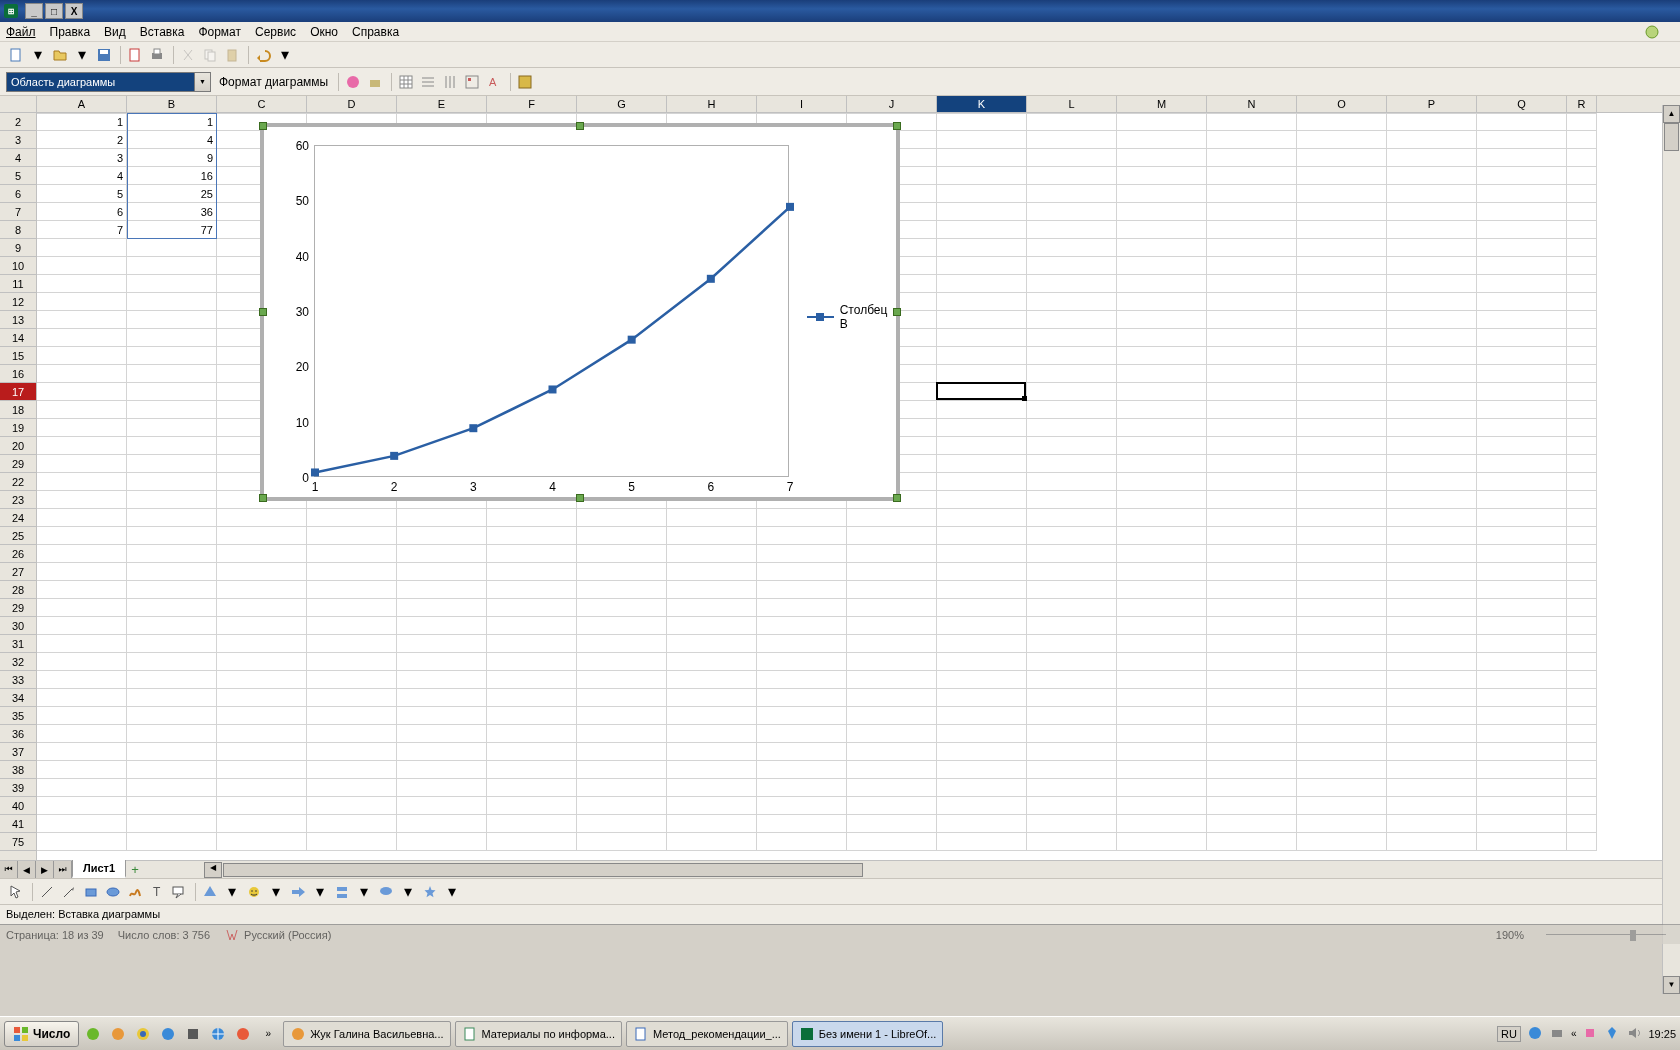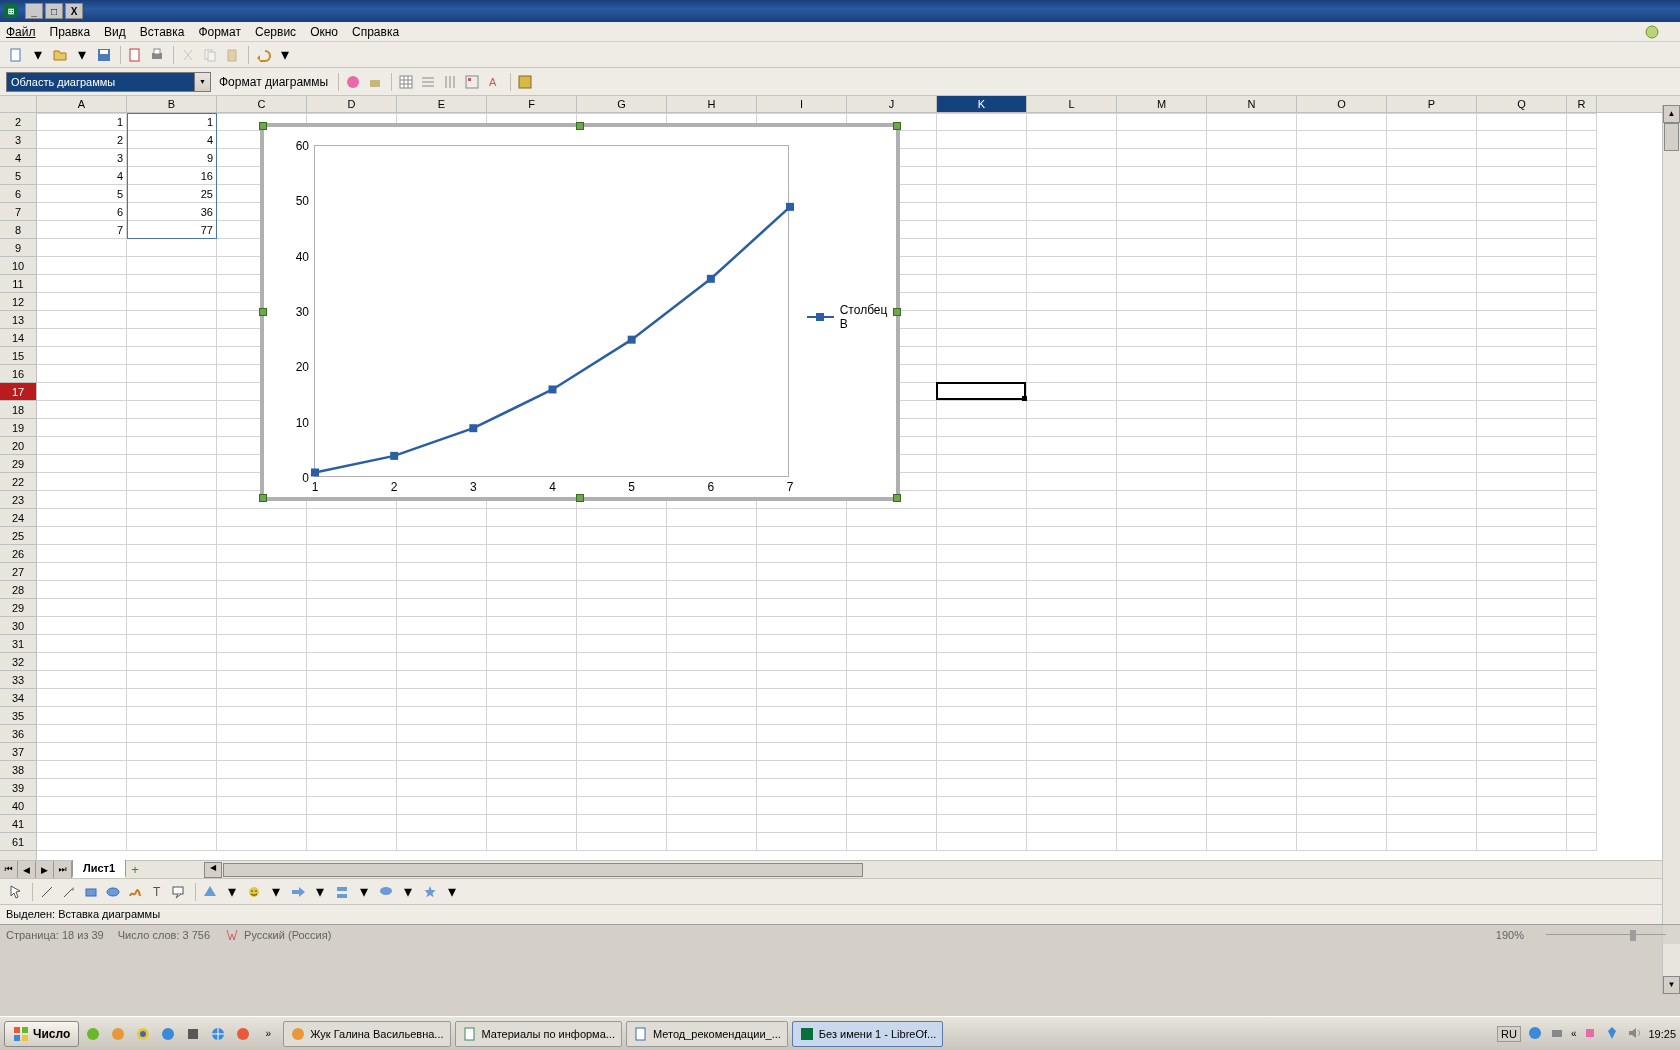--- a/index.html
+++ b/index.html
@@ -298,21 +298,21 @@
         <div class="row-h">32</div>
         <div class="row-h">33</div>
         <div class="row-h">34</div>
         <div class="row-h">35</div>
         <div class="row-h">36</div>
         <div class="row-h">37</div>
         <div class="row-h">38</div>
         <div class="row-h">39</div>
         <div class="row-h">40</div>
         <div class="row-h">41</div>
-        <div class="row-h">61</div>
+        <div class="row-h">75</div>
       </div>
     <div class="cells" id="cells">
 
       <div class="sel-range" id="sel-range" style="left: 90px; top: 0px; width: 90px; height: 126px;"></div>
 
       <div class="active-cell" id="active-cell" style="left: 899px; top: 269px; width: 90px; height: 18px;"></div>
 
       <div class="chart-obj" id="chart-obj" style="left: 223px; top: 10px; width: 640px; height: 378px;">
         <div class="handle tl"></div>
         <div class="handle tm"></div>

